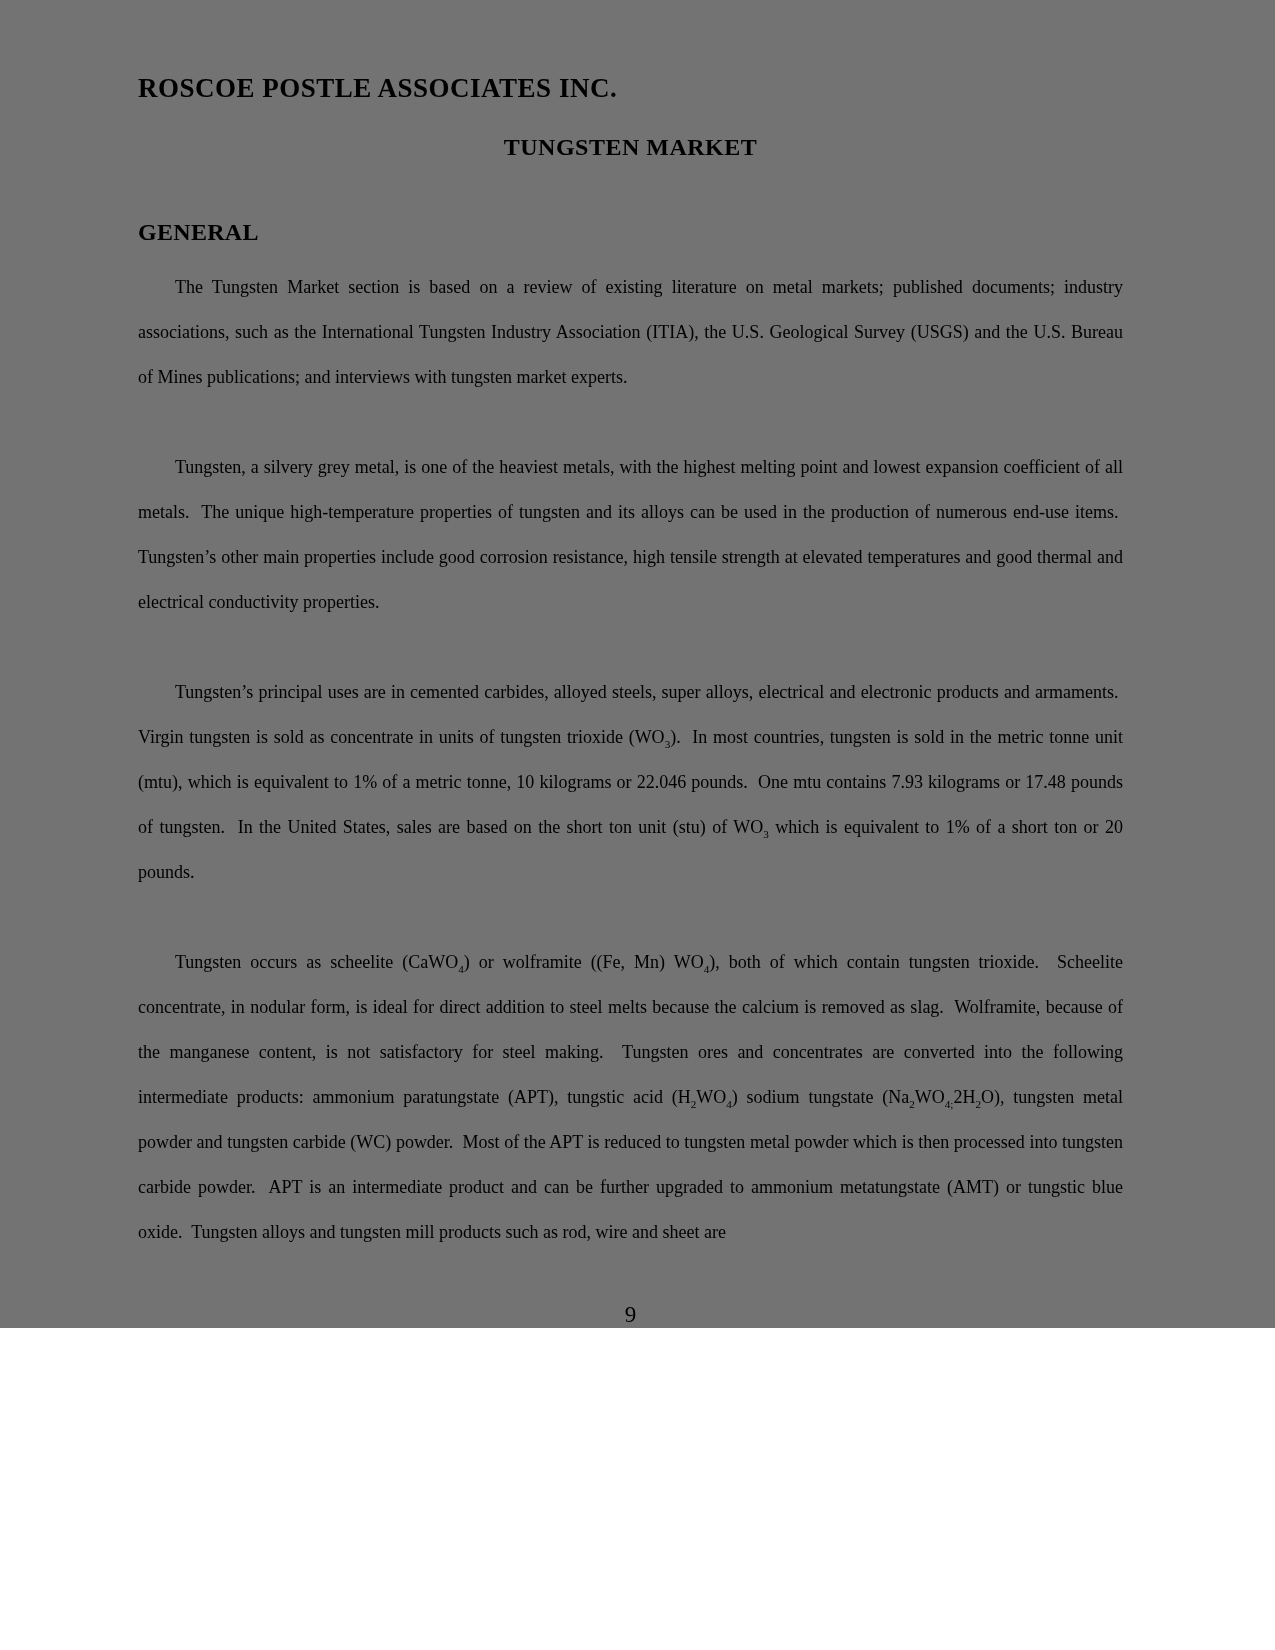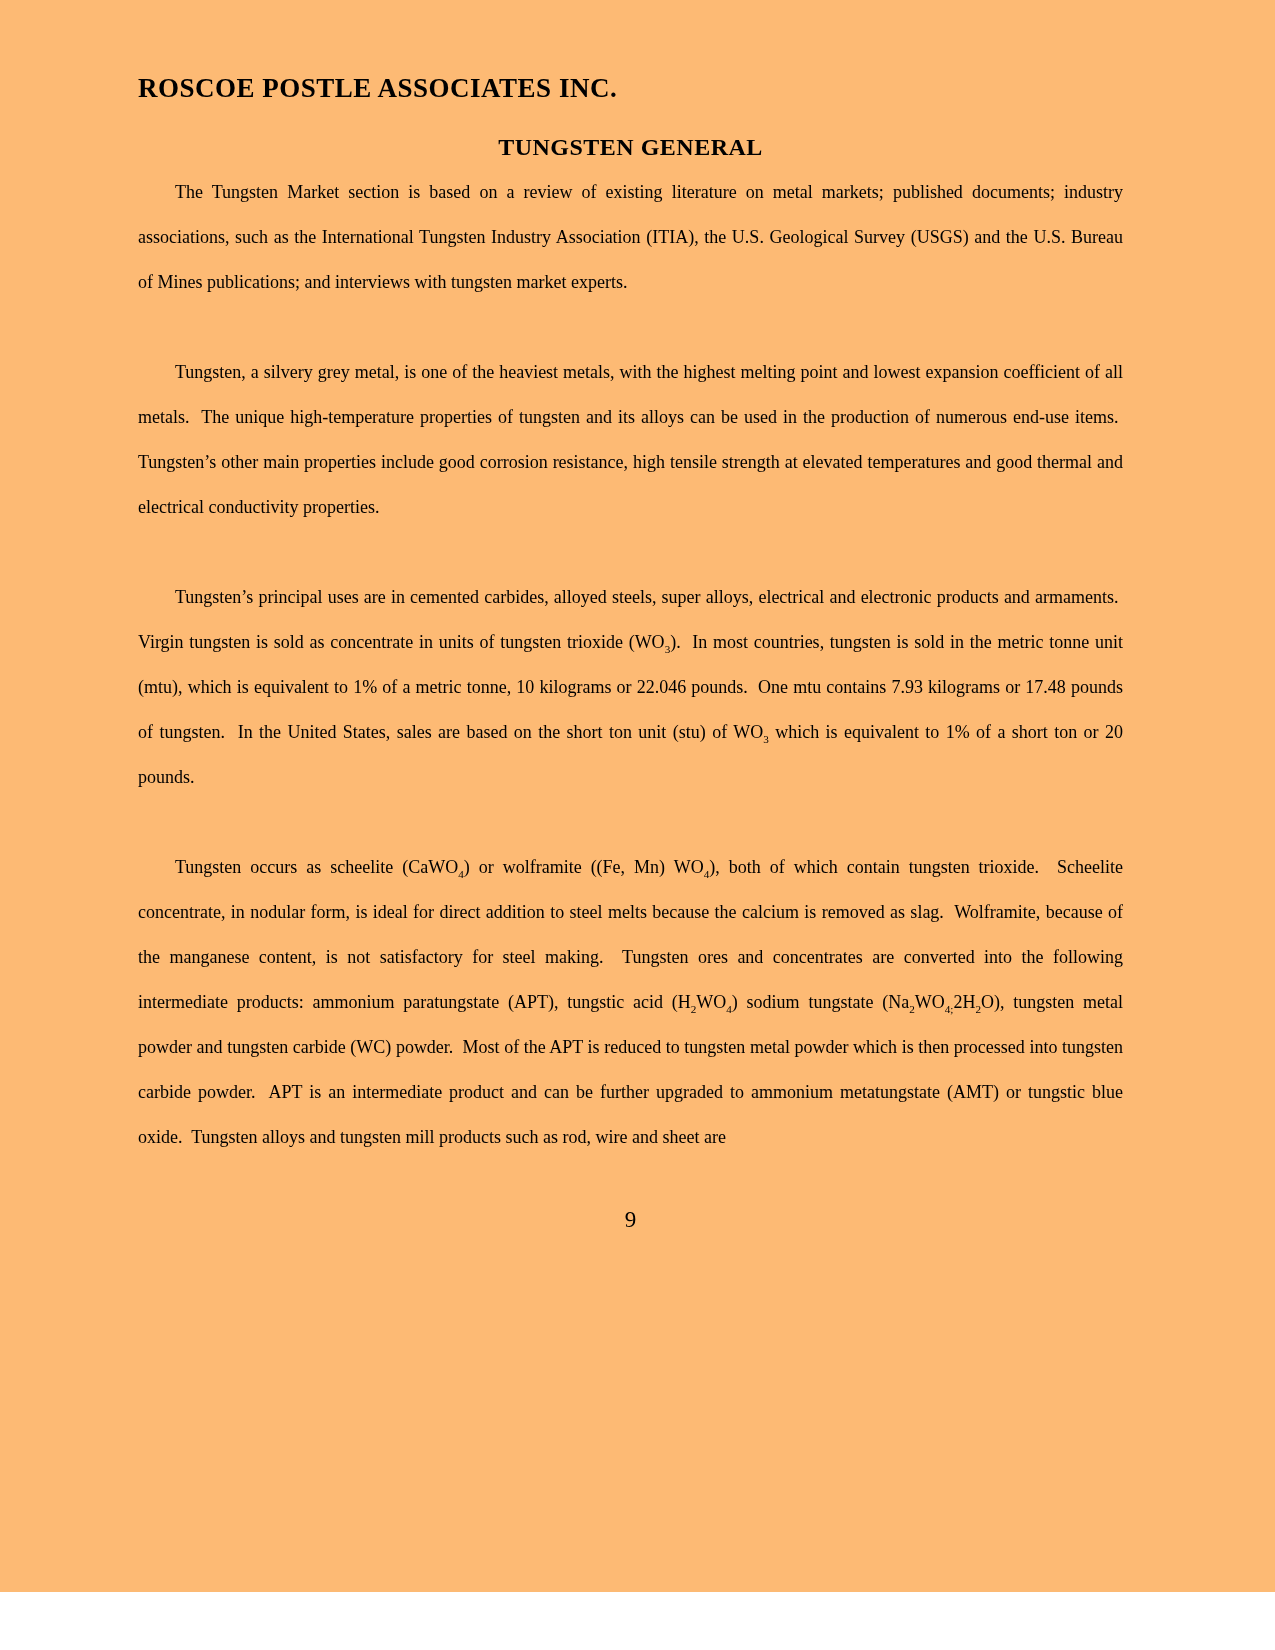--- a/index.html
+++ b/index.html
@@ -3,23 +3,23 @@
 <meta charset="utf-8">
 <style>
   html, body {
     margin: 0;
     padding: 0;
     background: #ffffff;
   }
   .page {
     position: relative;
     width: 1275px;
-    height: 1592px;
+    height: 1328px;
     box-sizing: border-box;
-    background: #fdba74;
+    background: #737373;
     color: #000000;
     font-family: "Liberation Serif", "DejaVu Serif", serif;
     padding: 66px 152px 0 138px;
     overflow: hidden;
   }
   .company {
     font-size: 27px;
     font-weight: 700;
     line-height: 45px;
     letter-spacing: 0.5px;
@@ -58,22 +58,23 @@
     margin-top: 32px;
   }
 </style>
 </head>
 <body>
 
 <div class="page">
 
   <div class="company">ROSCOE POSTLE ASSOCIATES INC.</div>
 
-  <div class="doc-title">TUNGSTEN GENERAL</div>
+  <div class="doc-title">TUNGSTEN MARKET</div>
 
+  <div class="section-heading">GENERAL</div>
 
   <p class="body-para">The Tungsten Market section is based on a review of existing literature on metal markets; published documents; industry associations, such as the International Tungsten Industry Association (ITIA), the U.S. Geological Survey (USGS) and the U.S. Bureau of Mines publications; and interviews with tungsten market experts.</p>
 
   <p class="body-para">Tungsten, a silvery grey metal, is one of the heaviest metals, with the highest melting point and lowest expansion coefficient of all metals.&nbsp; The unique high-temperature properties of tungsten and its alloys can be used in the production of numerous end-use items.&nbsp; Tungsten’s other main properties include good corrosion resistance, high tensile strength at elevated temperatures and good thermal and electrical conductivity properties.</p>
 
   <p class="body-para">Tungsten’s principal uses are in cemented carbides, alloyed steels, super alloys, electrical and electronic products and armaments.&nbsp; Virgin tungsten is sold as concentrate in units of tungsten trioxide (WO<sub>3</sub>).&nbsp; In most countries, tungsten is sold in the metric tonne unit (mtu), which is equivalent to 1% of a metric tonne, 10 kilograms or 22.046 pounds.&nbsp; One mtu contains 7.93 kilograms or 17.48 pounds of tungsten.&nbsp; In the United States, sales are based on the short ton unit (stu) of WO<sub>3</sub> which is equivalent to 1% of a short ton or 20 pounds.</p>
 
   <p class="body-para">Tungsten occurs as scheelite (CaWO<sub>4</sub>) or wolframite ((Fe, Mn) WO<sub>4</sub>), both of which contain tungsten trioxide.&nbsp; Scheelite concentrate, in nodular form, is ideal for direct addition to steel melts because the calcium is removed as slag.&nbsp; Wolframite, because of the manganese content, is not satisfactory for steel making.&nbsp; Tungsten ores and concentrates are converted into the following intermediate products: ammonium paratungstate (APT), tungstic acid (H<sub>2</sub>WO<sub>4</sub>) sodium tungstate (Na<sub>2</sub>WO<sub>4;</sub>2H<sub>2</sub>O), tungsten metal powder and tungsten carbide (WC) powder.&nbsp; Most of the APT is reduced to tungsten metal powder which is then processed into tungsten carbide powder.&nbsp; APT is an intermediate product and can be further upgraded to ammonium metatungstate (AMT) or tungstic blue oxide.&nbsp; Tungsten alloys and tungsten mill products such as rod, wire and sheet are</p>
 
   <div class="page-number">9</div>

